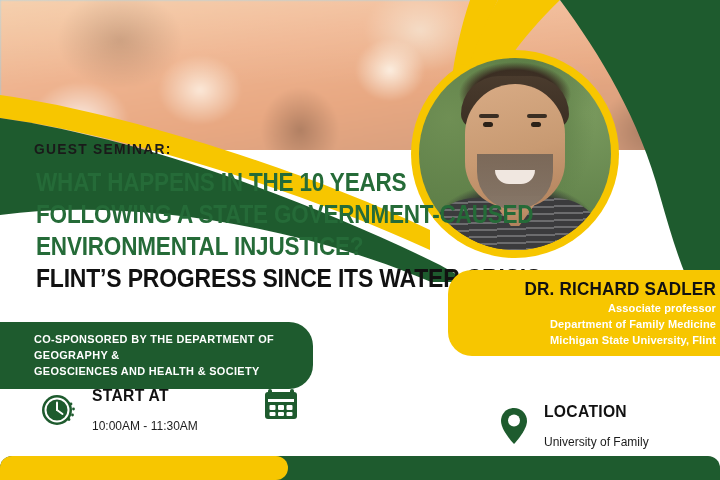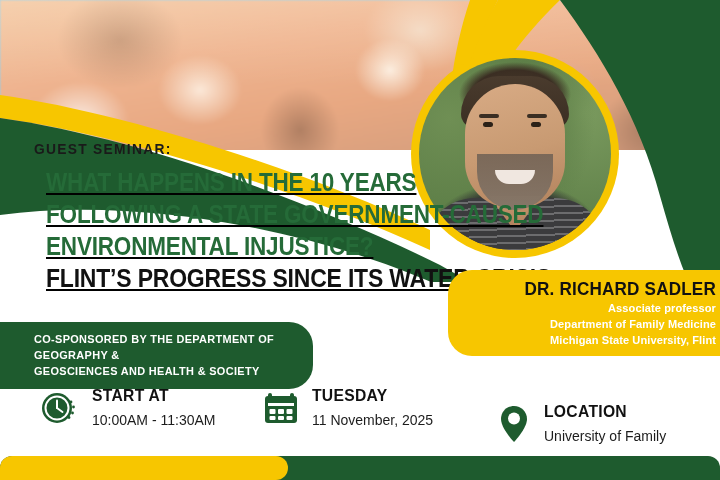--- a/index.html
+++ b/index.html
@@ -53,21 +53,21 @@
 
   
   .eyebrow{
     position:absolute;left:34px;top:140px;
     font-size:15px;font-weight:700;letter-spacing:1.4px;
     color:#1a1a1a;
     font-family:"Liberation Sans Narrow","Liberation Sans",sans-serif;
     transform:scaleX(.92);transform-origin:left center;
   }
   .title-block{
-    position:absolute;left:46px;top:166px;width:420px;text-decoration:underline;
+    position:absolute;left:36px;top:166px;width:420px;
   }
   .t-line{
     display:block;
     font-family:"Liberation Sans Narrow","Liberation Sans",sans-serif;
     font-weight:700;
     font-size:25px;
     line-height:32px;
     letter-spacing:-.2px;
     color:#256b38;
     white-space:nowrap;
@@ -175,21 +175,21 @@
   .info-item.i2{left:264px;top:0;}
   .info-item.i3{left:498px;top:16px;}
   .info-text{line-height:1.12;}
   .info-title{
     font-family:"Liberation Sans Narrow","Liberation Sans",sans-serif;
     font-weight:700;font-size:16.5px;letter-spacing:.3px;color:#111111;
     transform:scaleX(.95);transform-origin:left center;
   }
   .info-sub{
     font-family:"Liberation Sans","Liberation Sans",sans-serif;
-    font-weight:400;font-size:14px;color:#1c1c1c;margin-top:9px;
+    font-weight:400;font-size:12px;color:#1c1c1c;margin-top:16px;
   }
   .ic{flex:0 0 auto;}
 
   
   .bar-green{
     position:absolute;left:0;top:456px;width:720px;height:24px;
     background:#1e5b2e;border-radius:12px 12px 0 0;
   }
   .bar-yellow{
     position:absolute;left:0;top:456px;width:288px;height:24px;
@@ -336,24 +336,20 @@
         <rect x="4" y="13" width="26" height="3" fill="#ffffff"></rect>
         <g fill="#ffffff">
           <rect x="5.5" y="19" width="6" height="5" rx="1"></rect>
           <rect x="14" y="19" width="6" height="5" rx="1"></rect>
           <rect x="22.5" y="19" width="6" height="5" rx="1"></rect>
           <rect x="5.5" y="26" width="6" height="4" rx="1"></rect>
           <rect x="14" y="26" width="6" height="4" rx="1"></rect>
           <rect x="22.5" y="26" width="6" height="4" rx="1"></rect>
         </g>
       </svg>
-      <div class="info-text">
-        <div class="info-title">TUESDAY</div>
-        <div class="info-sub">11 November, 2025</div>
-      </div>
     </div>
 
     <div class="info-item i3">
       <svg class="ic" width="32" height="40" viewBox="0 0 32 40">
         <path d="M16 2 C8.8 2 3 7.8 3 15 C3 24.5 16 38 16 38 C16 38 29 24.5 29 15 C29 7.8 23.2 2 16 2 Z" fill="#1e5b2e"></path>
         <circle cx="16" cy="14.5" r="6" fill="#ffffff"></circle>
       </svg>
       <div class="info-text">
         <div class="info-title">LOCATION</div>
         <div class="info-sub">University of Family</div>

